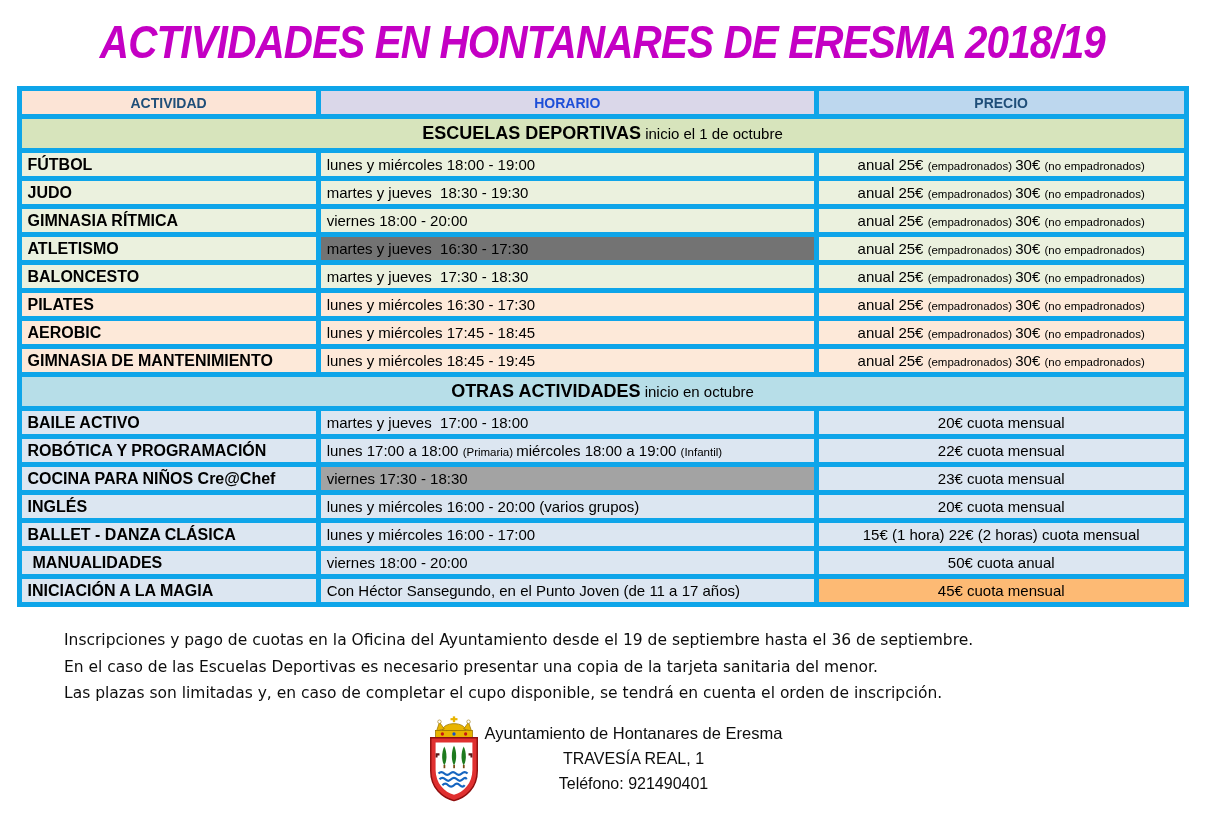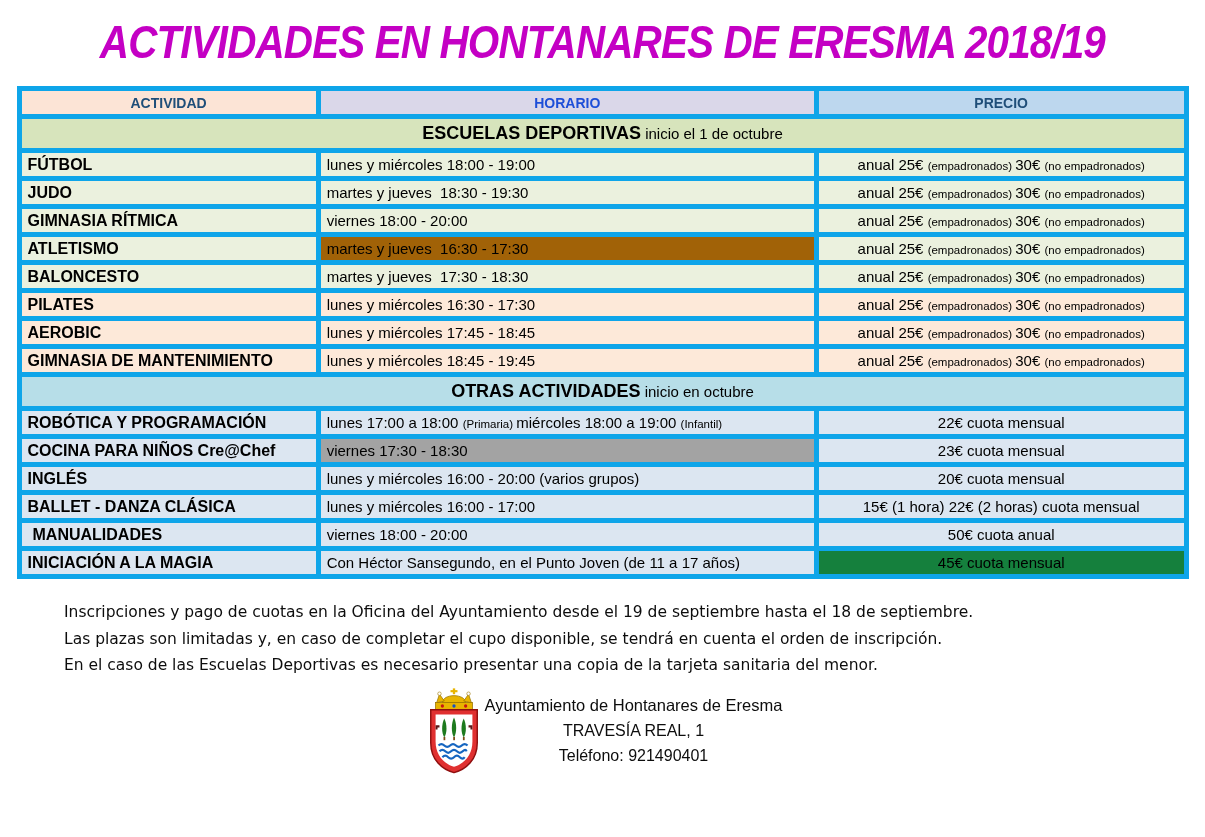--- a/index.html
+++ b/index.html
@@ -76,21 +76,21 @@
         <td class="col-horario" style="background: rgb(235, 241, 222);"><span class="n">martes y jueves  18:30 - 19:30</span></td>
         <td class="col-precio" style="background: rgb(235, 241, 222);"><span class="n">anual 25€ </span><span class="s">(empadronados) </span><span class="n">30€ </span><span class="s">(no empadronados)</span></td>
       </tr>
       <tr class="data-row">
         <td class="col-actividad" style="background: rgb(235, 241, 222);"><span class="b">GIMNASIA RÍTMICA</span></td>
         <td class="col-horario" style="background: rgb(235, 241, 222);"><span class="n">viernes 18:00 - 20:00</span></td>
         <td class="col-precio" style="background: rgb(235, 241, 222);"><span class="n">anual 25€ </span><span class="s">(empadronados) </span><span class="n">30€ </span><span class="s">(no empadronados)</span></td>
       </tr>
       <tr class="data-row">
         <td class="col-actividad" style="background: rgb(235, 241, 222);"><span class="b">ATLETISMO</span></td>
-        <td class="col-horario" style="background: #a16207;"><span class="n">martes y jueves  16:30 - 17:30</span></td>
+        <td class="col-horario" style="background: #737373;"><span class="n">martes y jueves  16:30 - 17:30</span></td>
         <td class="col-precio" style="background: rgb(235, 241, 222);"><span class="n">anual 25€ </span><span class="s">(empadronados) </span><span class="n">30€ </span><span class="s">(no empadronados)</span></td>
       </tr>
       <tr class="data-row">
         <td class="col-actividad" style="background: rgb(235, 241, 222);"><span class="b">BALONCESTO</span></td>
         <td class="col-horario" style="background: rgb(235, 241, 222);"><span class="n">martes y jueves  17:30 - 18:30</span></td>
         <td class="col-precio" style="background: rgb(235, 241, 222);"><span class="n">anual 25€ </span><span class="s">(empadronados) </span><span class="n">30€ </span><span class="s">(no empadronados)</span></td>
       </tr>
       <tr class="data-row">
         <td class="col-actividad" style="background: rgb(253, 233, 217);"><span class="b">PILATES</span></td>
         <td class="col-horario" style="background: rgb(253, 233, 217);"><span class="n">lunes y miércoles 16:30 - 17:30</span></td>
@@ -101,20 +101,25 @@
         <td class="col-horario" style="background: rgb(253, 233, 217);"><span class="n">lunes y miércoles 17:45 - 18:45</span></td>
         <td class="col-precio" style="background: rgb(253, 233, 217);"><span class="n">anual 25€ </span><span class="s">(empadronados) </span><span class="n">30€ </span><span class="s">(no empadronados)</span></td>
       </tr>
       <tr class="data-row">
         <td class="col-actividad" style="background: rgb(253, 233, 217);"><span class="b">GIMNASIA DE MANTENIMIENTO</span></td>
         <td class="col-horario" style="background: rgb(253, 233, 217);"><span class="n">lunes y miércoles 18:45 - 19:45</span></td>
         <td class="col-precio" style="background: rgb(253, 233, 217);"><span class="n">anual 25€ </span><span class="s">(empadronados) </span><span class="n">30€ </span><span class="s">(no empadronados)</span></td>
       </tr>
       <tr>
         <td colspan="3" class="section-cell" style="background: rgb(183, 222, 232);"><span class="sec-title">OTRAS ACTIVIDADES</span><span class="sec-sub">  inicio en octubre</span></td>
+      </tr>
+      <tr class="data-row">
+        <td class="col-actividad" style="background: rgb(220, 230, 241);"><span class="b">BAILE ACTIVO</span></td>
+        <td class="col-horario" style="background: rgb(220, 230, 241);"><span class="n">martes y jueves  17:00 - 18:00</span></td>
+        <td class="col-precio" style="background: rgb(220, 230, 241);"><span class="n">20€ cuota mensual</span></td>
       </tr>
       <tr class="data-row">
         <td class="col-actividad" style="background: rgb(220, 230, 241);"><span class="b">ROBÓTICA Y PROGRAMACIÓN</span></td>
         <td class="col-horario" style="background: rgb(220, 230, 241);"><span class="n">lunes 17:00 a 18:00 </span><span class="s">(Primaria) </span><span class="n">miércoles 18:00 a 19:00 </span><span class="s">(Infantil)</span></td>
         <td class="col-precio" style="background: rgb(220, 230, 241);"><span class="n">22€ cuota mensual</span></td>
       </tr>
       <tr class="data-row">
         <td class="col-actividad" style="background: rgb(220, 230, 241);"><span class="b">COCINA PARA NIÑOS Cre@Chef</span></td>
         <td class="col-horario" style="background: #a3a3a3;"><span class="n">viernes 17:30 - 18:30</span></td>
         <td class="col-precio" style="background: rgb(220, 230, 241);"><span class="n">23€ cuota mensual</span></td>
@@ -130,29 +135,29 @@
         <td class="col-precio" style="background: rgb(220, 230, 241);"><span class="n">15€ (1 hora) 22€ (2 horas) cuota mensual</span></td>
       </tr>
       <tr class="data-row">
         <td class="col-actividad" style="background: rgb(220, 230, 241); padding-left: 11px;"><span class="b">MANUALIDADES</span></td>
         <td class="col-horario" style="background: rgb(220, 230, 241);"><span class="n">viernes 18:00 - 20:00</span></td>
         <td class="col-precio" style="background: rgb(220, 230, 241);"><span class="n">50€ cuota anual</span></td>
       </tr>
       <tr class="data-row">
         <td class="col-actividad" style="background: rgb(220, 230, 241);"><span class="b">INICIACIÓN A LA MAGIA</span></td>
         <td class="col-horario" style="background: rgb(220, 230, 241);"><span class="n">Con Héctor Sansegundo, en el Punto Joven (de 11 a 17 años)</span></td>
-        <td class="col-precio" style="background: #15803d;"><span class="n">45€ cuota mensual</span></td>
+        <td class="col-precio" style="background: #fdba74;"><span class="n">45€ cuota mensual</span></td>
       </tr>
     </tbody>
 </table>
 
 <div class="notes">
-  <p>Inscripciones y pago de cuotas en la Oficina del Ayuntamiento desde el 19 de septiembre hasta el 18 de septiembre.</p>
+  <p>Inscripciones y pago de cuotas en la Oficina del Ayuntamiento desde el 19 de septiembre hasta el 36 de septiembre.</p>
+  <p>En el caso de las Escuelas Deportivas es necesario presentar una copia de la tarjeta sanitaria del menor.</p>
   <p>Las plazas son limitadas y, en caso de completar el cupo disponible, se tendrá en cuenta el orden de inscripción.</p>
-  <p>En el caso de las Escuelas Deportivas es necesario presentar una copia de la tarjeta sanitaria del menor.</p>
 </div>
 
 <div class="contact">
   <svg class="coat" width="62" height="88" viewBox="0 0 64 88">
 
     <rect x="30.8" y="0" width="2.4" height="6" fill="#E8B400"></rect>
     <rect x="28.4" y="1.8" width="7.2" height="2.2" fill="#E8B400"></rect>
     <path d="M20,15 C20,5 44,5 44,15 Z" fill="#E8B400" stroke="#9a7500" stroke-width="0.8"></path>
     <path d="M14,15 L17,6 L22,13 Z" fill="#E8B400" stroke="#9a7500" stroke-width="0.8"></path>
     <path d="M50,15 L47,6 L42,13 Z" fill="#E8B400" stroke="#9a7500" stroke-width="0.8"></path>

